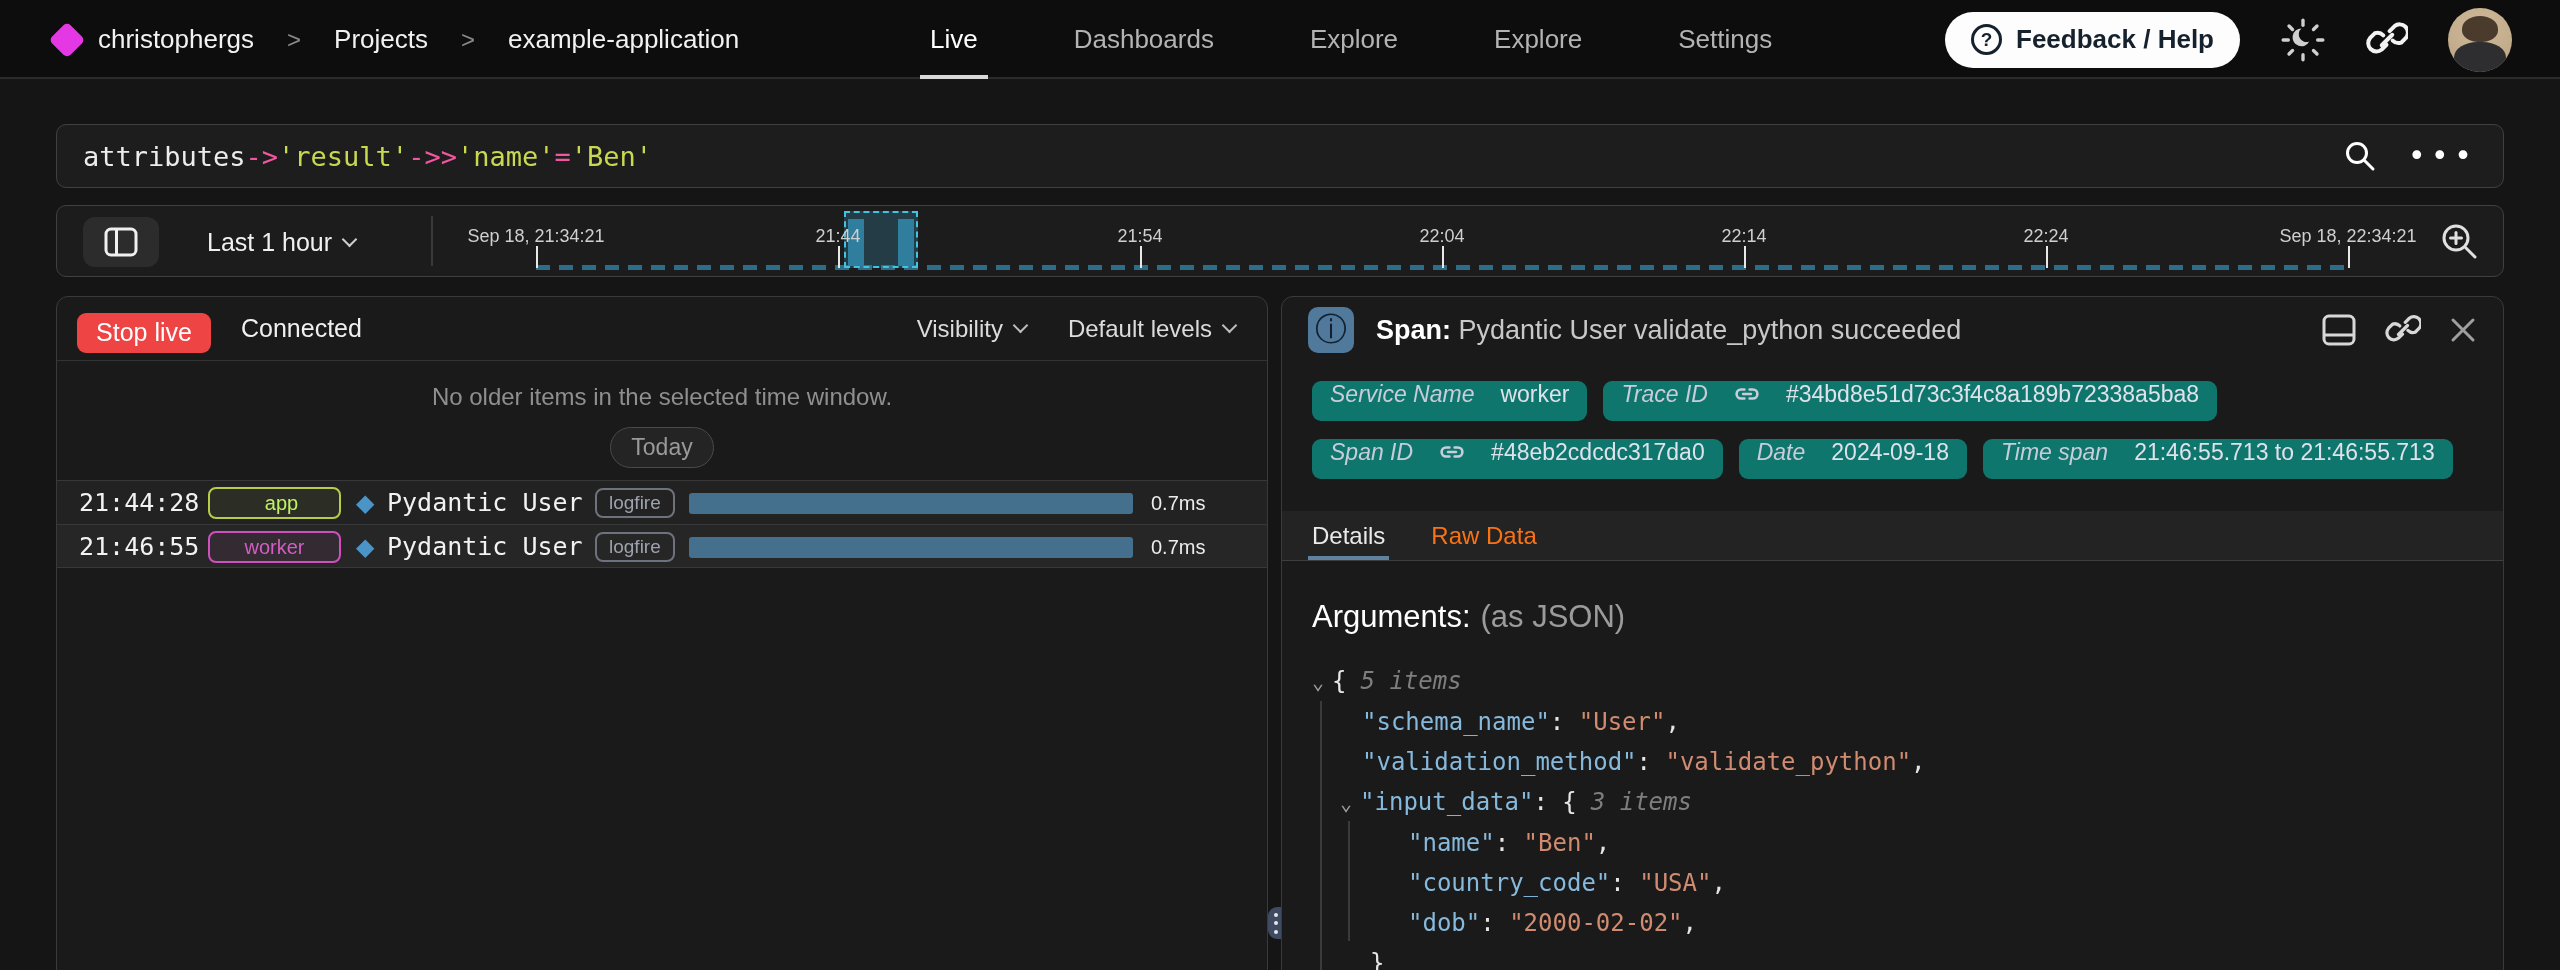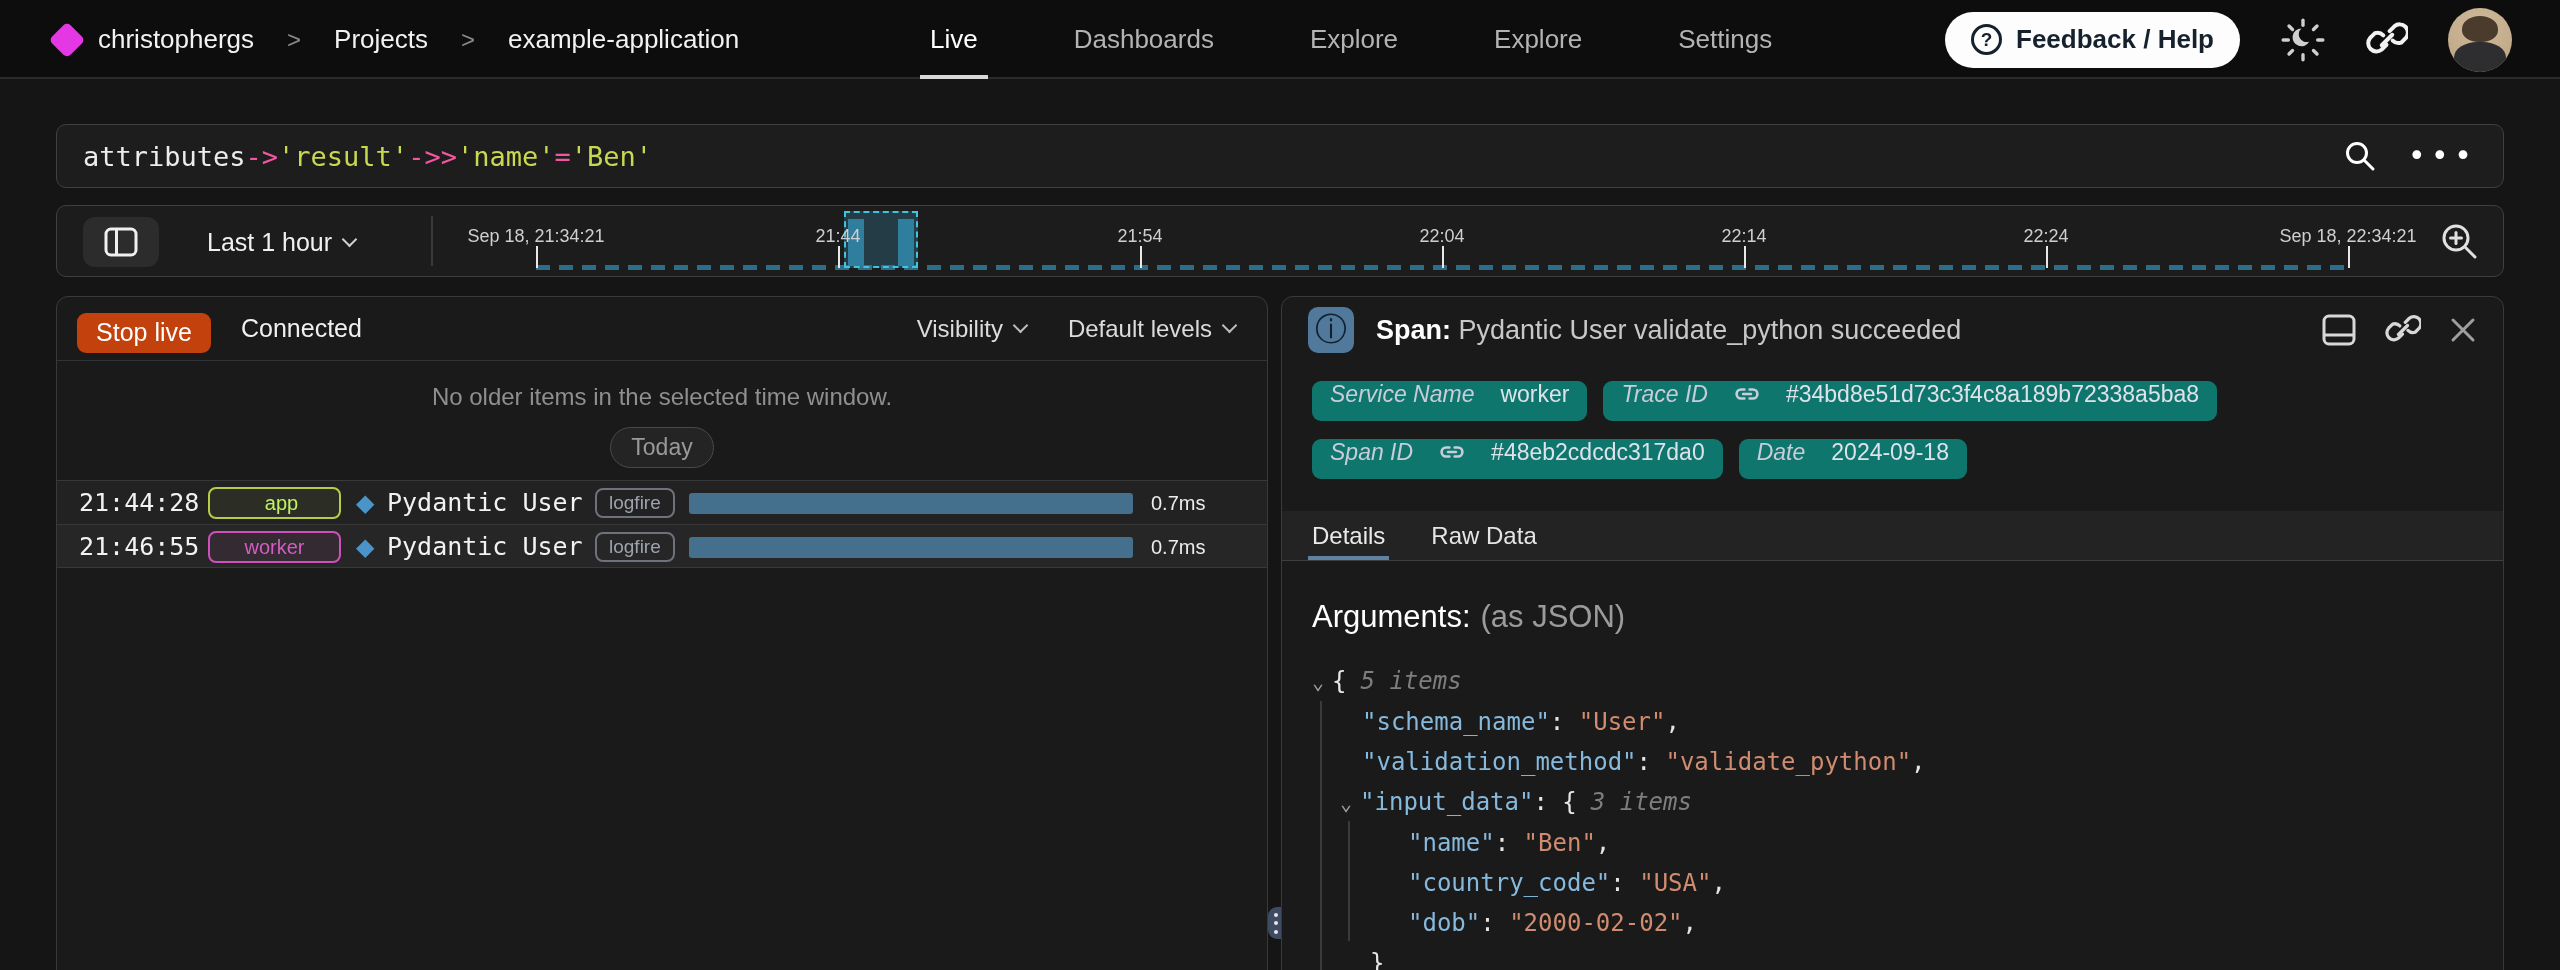--- a/index.html
+++ b/index.html
@@ -65,21 +65,21 @@
     border:2px dashed #41c4e2; background:rgba(49,127,160,0.32); }
   .sel-bar { position:absolute; top:6px; bottom:0; width:16px; background:#2f7e9e; }
   .sel-bar.b1 { left:2px; } .sel-bar.b2 { right:2px; }
   .tb-zoom { position:absolute; right:20px; top:13px; }
 
   
   .left-panel { position:absolute; left:56px; top:296px; width:1212px; height:700px;
     background:#1a1a1a; border:1.5px solid #3a3a3a; border-radius:12px; overflow:hidden; }
   .lp-header { height:64px; border-bottom:1.5px solid #333333; display:flex;
     align-items:center; padding:0 20px; }
-  .stop-live { width:134px; height:40px; background:#c2410c; border-radius:9px;
+  .stop-live { width:134px; height:40px; background:#ef4444; border-radius:9px;
     color:#ffffff; font-size:25px; display:flex; align-items:center; justify-content:center;margin-top:8px; }
   .connected { font-size:25px; color:#f0f0f0; margin-left:30px; }
   .lp-filters { margin-left:auto; display:flex; align-items:center; gap:42px; padding-right:12px; }
   .filter { font-size:24px; color:#dcdcdc; display:flex; align-items:center; }
   .filter .chev { margin-bottom:6px; border-color:#bdbdbd; }
   .lp-empty { text-align:center; margin-top:22px; }
   .empty-msg { font-size:24px; color:#8f8f8f; }
   .today-pill { display:inline-block; margin-top:16px; border:1.5px solid #4a4a4a;
     background:#242424; border-radius:22px; padding:6px 20px; font-size:23px; color:#9a9a9a; }
   .lp-rows { position:absolute; left:0; right:0; top:183px; }
@@ -117,21 +117,21 @@
   .rp-icons { margin-left:auto; display:flex; align-items:center; gap:28px; }
   .rp-badges { padding:0 30px; }
   .badge-row { display:flex; gap:16px; margin-top:18px; }
   .kv-badge { display:inline-flex; align-items:flex-start; gap:26px; height:40px;
     background:#0f766e; border-radius:9px; padding:0 18px; font-size:23px; white-space:nowrap; }
   .kv-badge .k { font-style:italic; color:#c7cdda; }
   .kv-badge .v { color:#dee2ea; }
   .rp-tabs { position:absolute; left:0; right:0; top:214px; height:50px; background:#232323;
     border-bottom:1.5px solid #3e3e3e; display:flex; align-items:stretch;
     padding-left:30px; gap:46px; }
-  .tab { display:flex; align-items:center; font-size:24px; color:#e5e5e5; position:relative; }
+  .tab { display:flex; align-items:center; font-size:24px; color:#f97316; position:relative; }
   .tab.active { color:#eaeaea; }
   .tab.active::after { content:""; position:absolute; left:-4px; right:-4px; bottom:0;
     height:4px; background:#5e82a0; }
   .rp-content { position:absolute; left:30px; right:30px; top:264px; bottom:0; }
   .args-heading { margin-top:38px; font-size:31px; font-weight:400; color:#ffffff; }
   .args-heading .suffix { color:#9b9b9b; margin-left:10px; }
   .json-tree { position:relative; margin-top:26px; font-size:24px; line-height:40px; }
   .jline { white-space:pre; }
   .j-caret { color:#9f9f9f; font-size:20px; margin-right:8px; cursor:pointer; }
   .j-key { color:#86b9dc; } .j-str { color:#d08b70; }
@@ -358,20 +358,24 @@
               <path d="M16 13 h-5 a7 7 0 0 0 0 14 h5"></path>
               <line x1="14" y1="20" x2="26" y2="20"></line>
           </svg>
         </span>
         <span class="v">#48eb2cdcdc317da0</span>
       </div>
       <div class="kv-badge">
         <span class="k">Date</span>
         <span class="v">2024-09-18</span>
       </div>
+      <div class="kv-badge">
+        <span class="k">Time span</span>
+        <span class="v">21:46:55.713 to 21:46:55.713</span>
+      </div>
     </div>
   </div>
   <div class="rp-tabs">
     <div class="tab active">Details</div>
     <div class="tab">Raw Data</div>
   </div>
   <div class="rp-content">
     <div class="args-heading">
       <span>Arguments:</span><span class="suffix">(as JSON)</span>
     </div>

